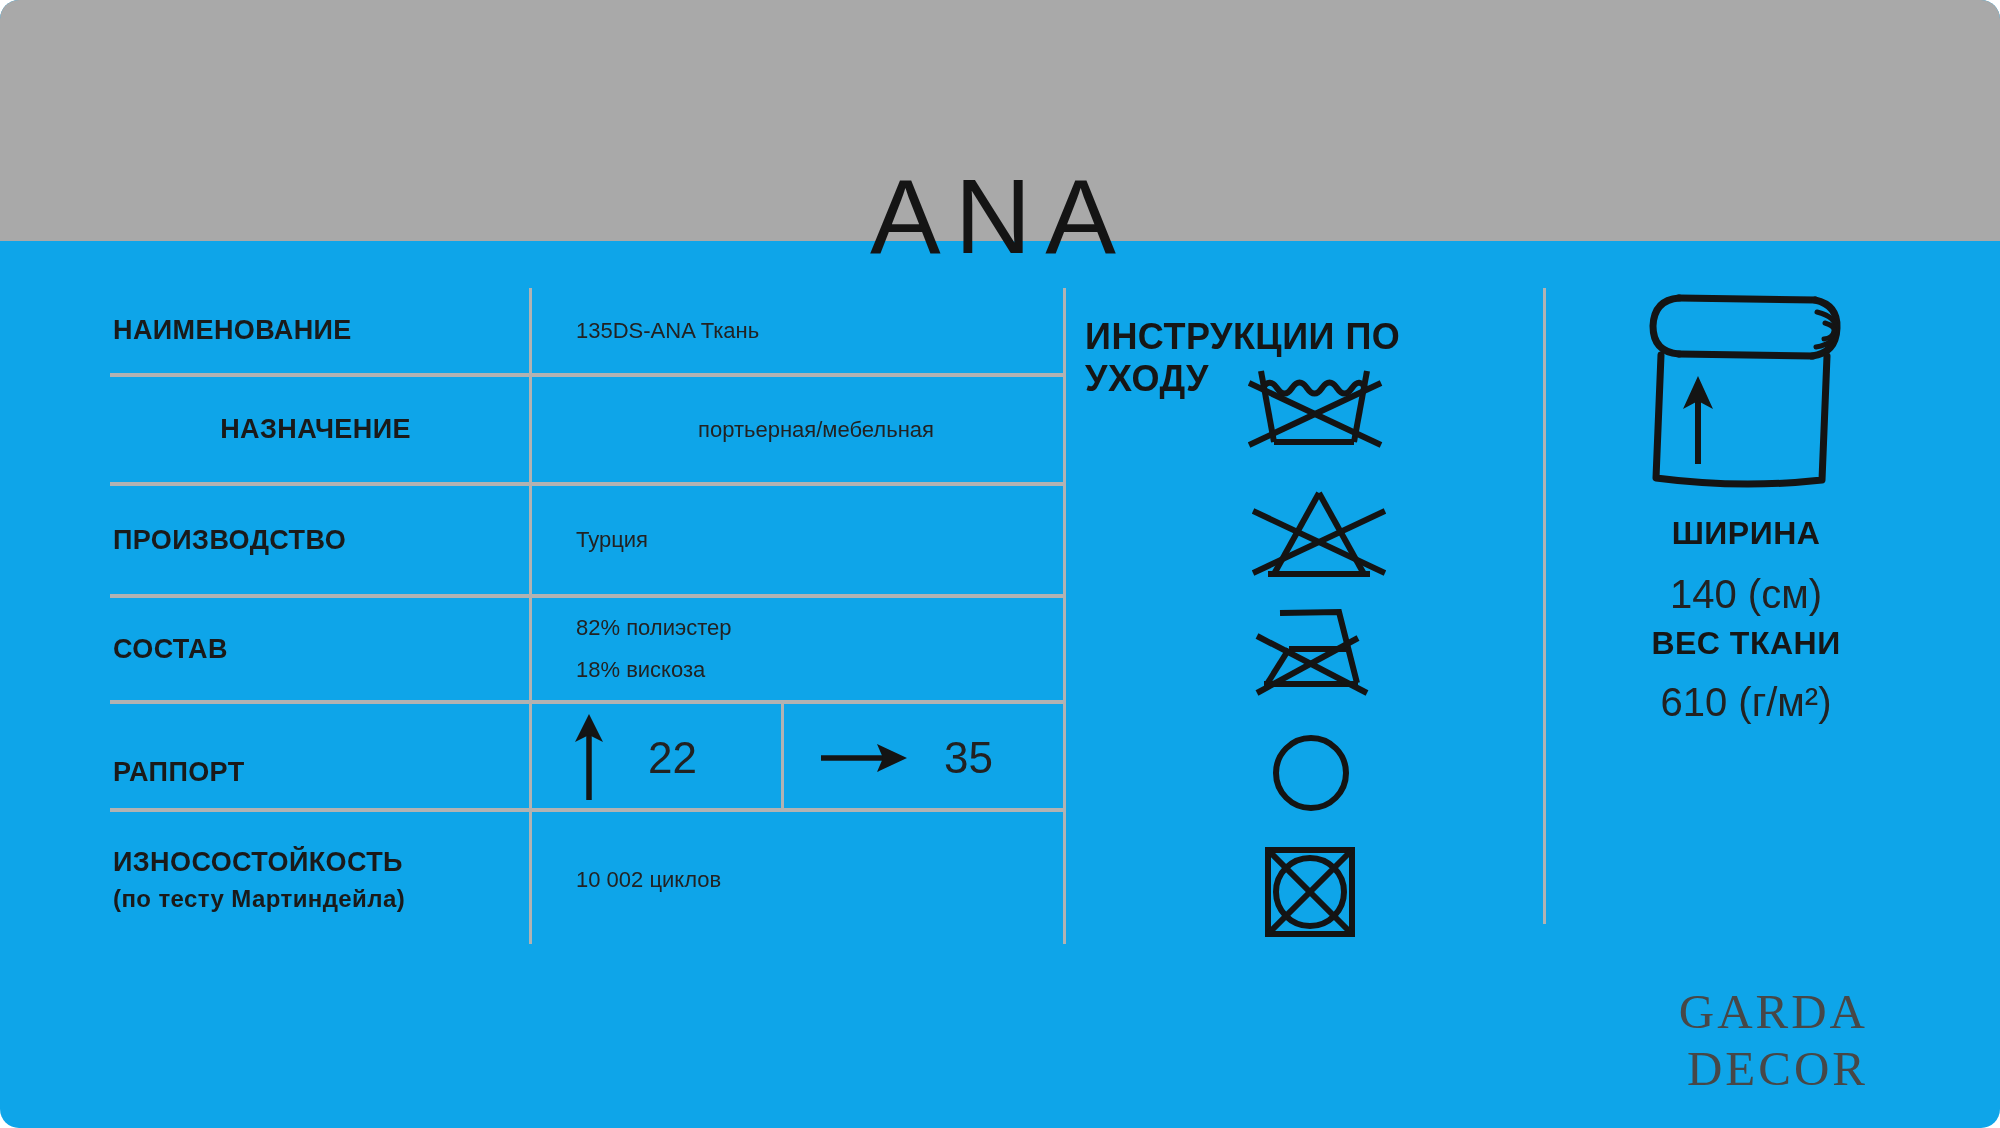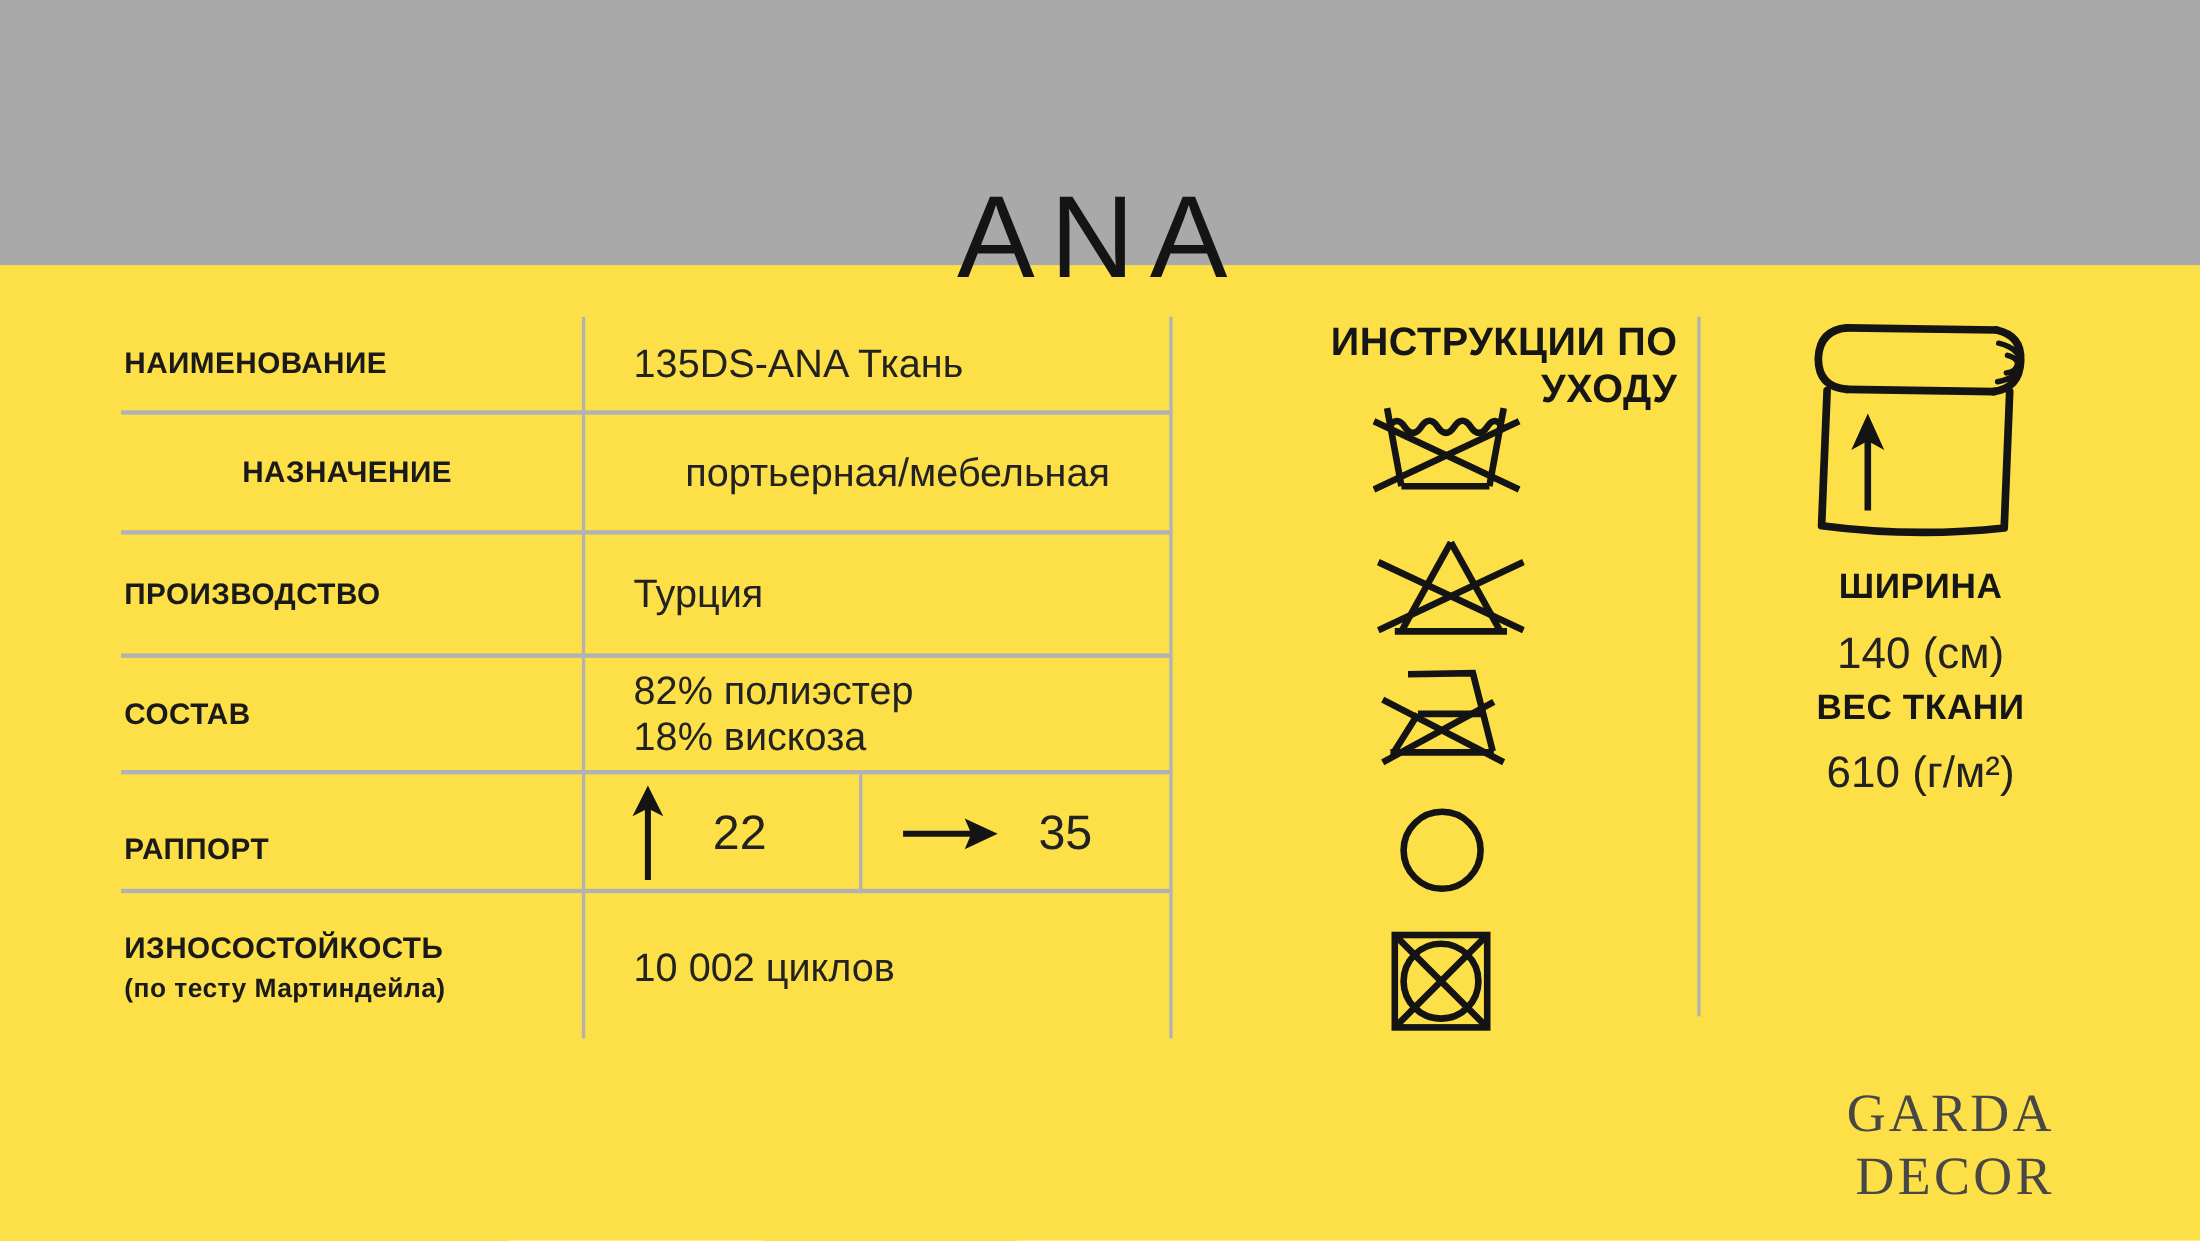--- a/index.html
+++ b/index.html
@@ -1,49 +1,49 @@
 <!DOCTYPE html>
 <html><head>
 <meta charset="utf-8">
 <style>
   html,body{margin:0;padding:0;background:#ffffff;}
-  .page{position:relative;width:2000px;height:1128px;background:#fde047;overflow:hidden;
-        font-family:"Liberation Sans","DejaVu Sans",sans-serif;color:#1c1c1c;}
+  .page{position:relative;width:2000px;height:1128px;background:#0ea5e9;overflow:hidden;
+        font-family:"Liberation Sans","DejaVu Sans",sans-serif;color:#1c1c1c;border-radius:19px;}
 
   
   .band{position:absolute;left:0;top:0;width:2000px;height:241px;background:#a9a9a9;}
   .ana-title{position:absolute;left:0;top:92px;width:2000px;text-align:center;
              font-size:106px;font-weight:300;letter-spacing:14px;color:#141414;line-height:1;}
 
   
   .hline{position:absolute;left:110px;width:955px;height:4px;background:#b2b2b2;}
   .vline{position:absolute;width:3px;background:#b2b2b2;}
   .v-col{left:529px;top:288px;height:656px;}
   .v-right{left:1063px;top:288px;height:656px;}
   .v-rapport{left:781px;top:704px;height:108px;}
   .v-care{left:1543px;top:288px;height:636px;}
 
   
   .cell{position:absolute;display:flex;flex-direction:column;justify-content:center;}
   .lbl{left:113px;width:405px;font-weight:700;font-size:27px;letter-spacing:.4px;color:#1a1a1a;}
-  .val{left:576px;width:480px;font-size:36px;font-weight:400;color:#222;}
+  .val{left:576px;width:480px;font-size:22px;font-weight:400;color:#222;}
   .lbl-note{font-size:24px;font-weight:700;margin-top:7px;}
   .val-line{line-height:42px;}
 
   .r1{top:288px;height:85px;}  .r2{top:377px;height:105px;align-items:center;}
   .r3{top:486px;height:108px;} .r4{top:598px;height:102px;}
   .r5{top:716px;height:112px;} .r6{top:816px;height:128px;}
 
   .rapport-num{position:absolute;top:0;height:108px;display:flex;align-items:center;
                font-size:44px;color:#222;}
   .arrow-up{position:absolute;left:572px;top:712px;}
   .arrow-right{position:absolute;left:820px;top:742px;}
 
   
-  .care-title{position:absolute;left:1085px;top:290px;width:440px;text-align:right;
+  .care-title{position:absolute;left:1085px;top:316px;width:440px;text-align:left;
               font-size:36px;font-weight:700;letter-spacing:.5px;color:#161616;}
   .care-sym{position:absolute;}
   .sym-wash{left:1248px;top:368px;}
   .sym-bleach{left:1252px;top:489px;}
   .sym-iron{left:1254px;top:607px;}
   .sym-circle{left:1272px;top:734px;}
   .sym-tumble{left:1264px;top:846px;}
 
   
   .roll{position:absolute;left:1645px;top:292px;}

